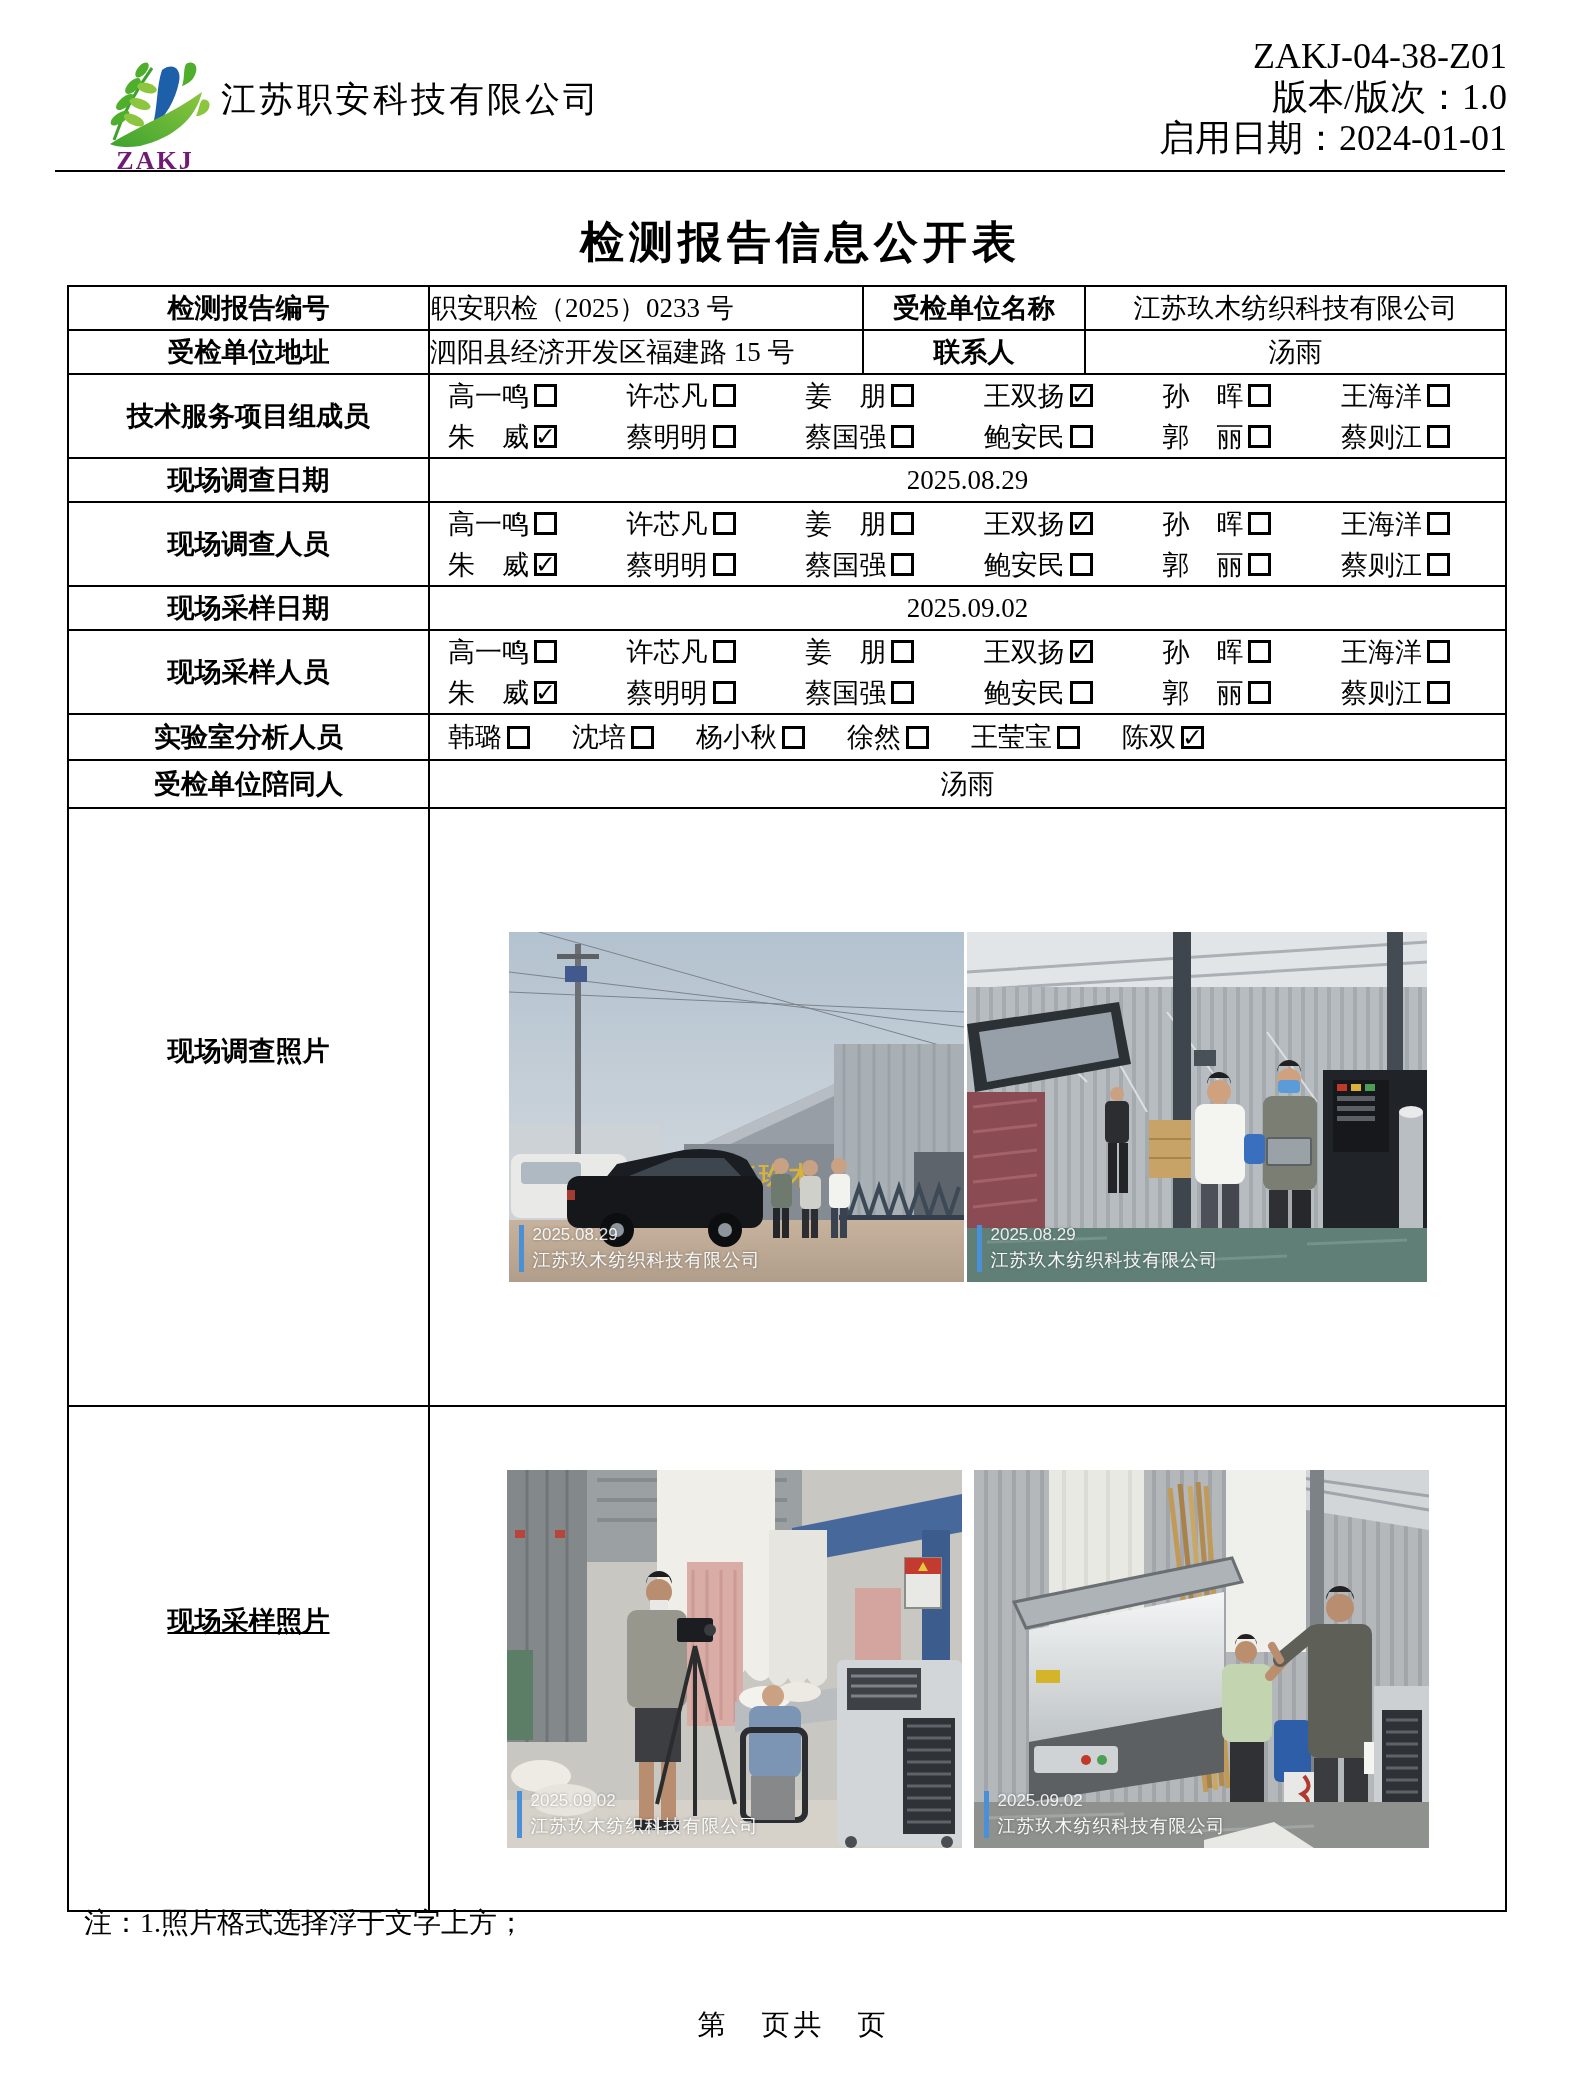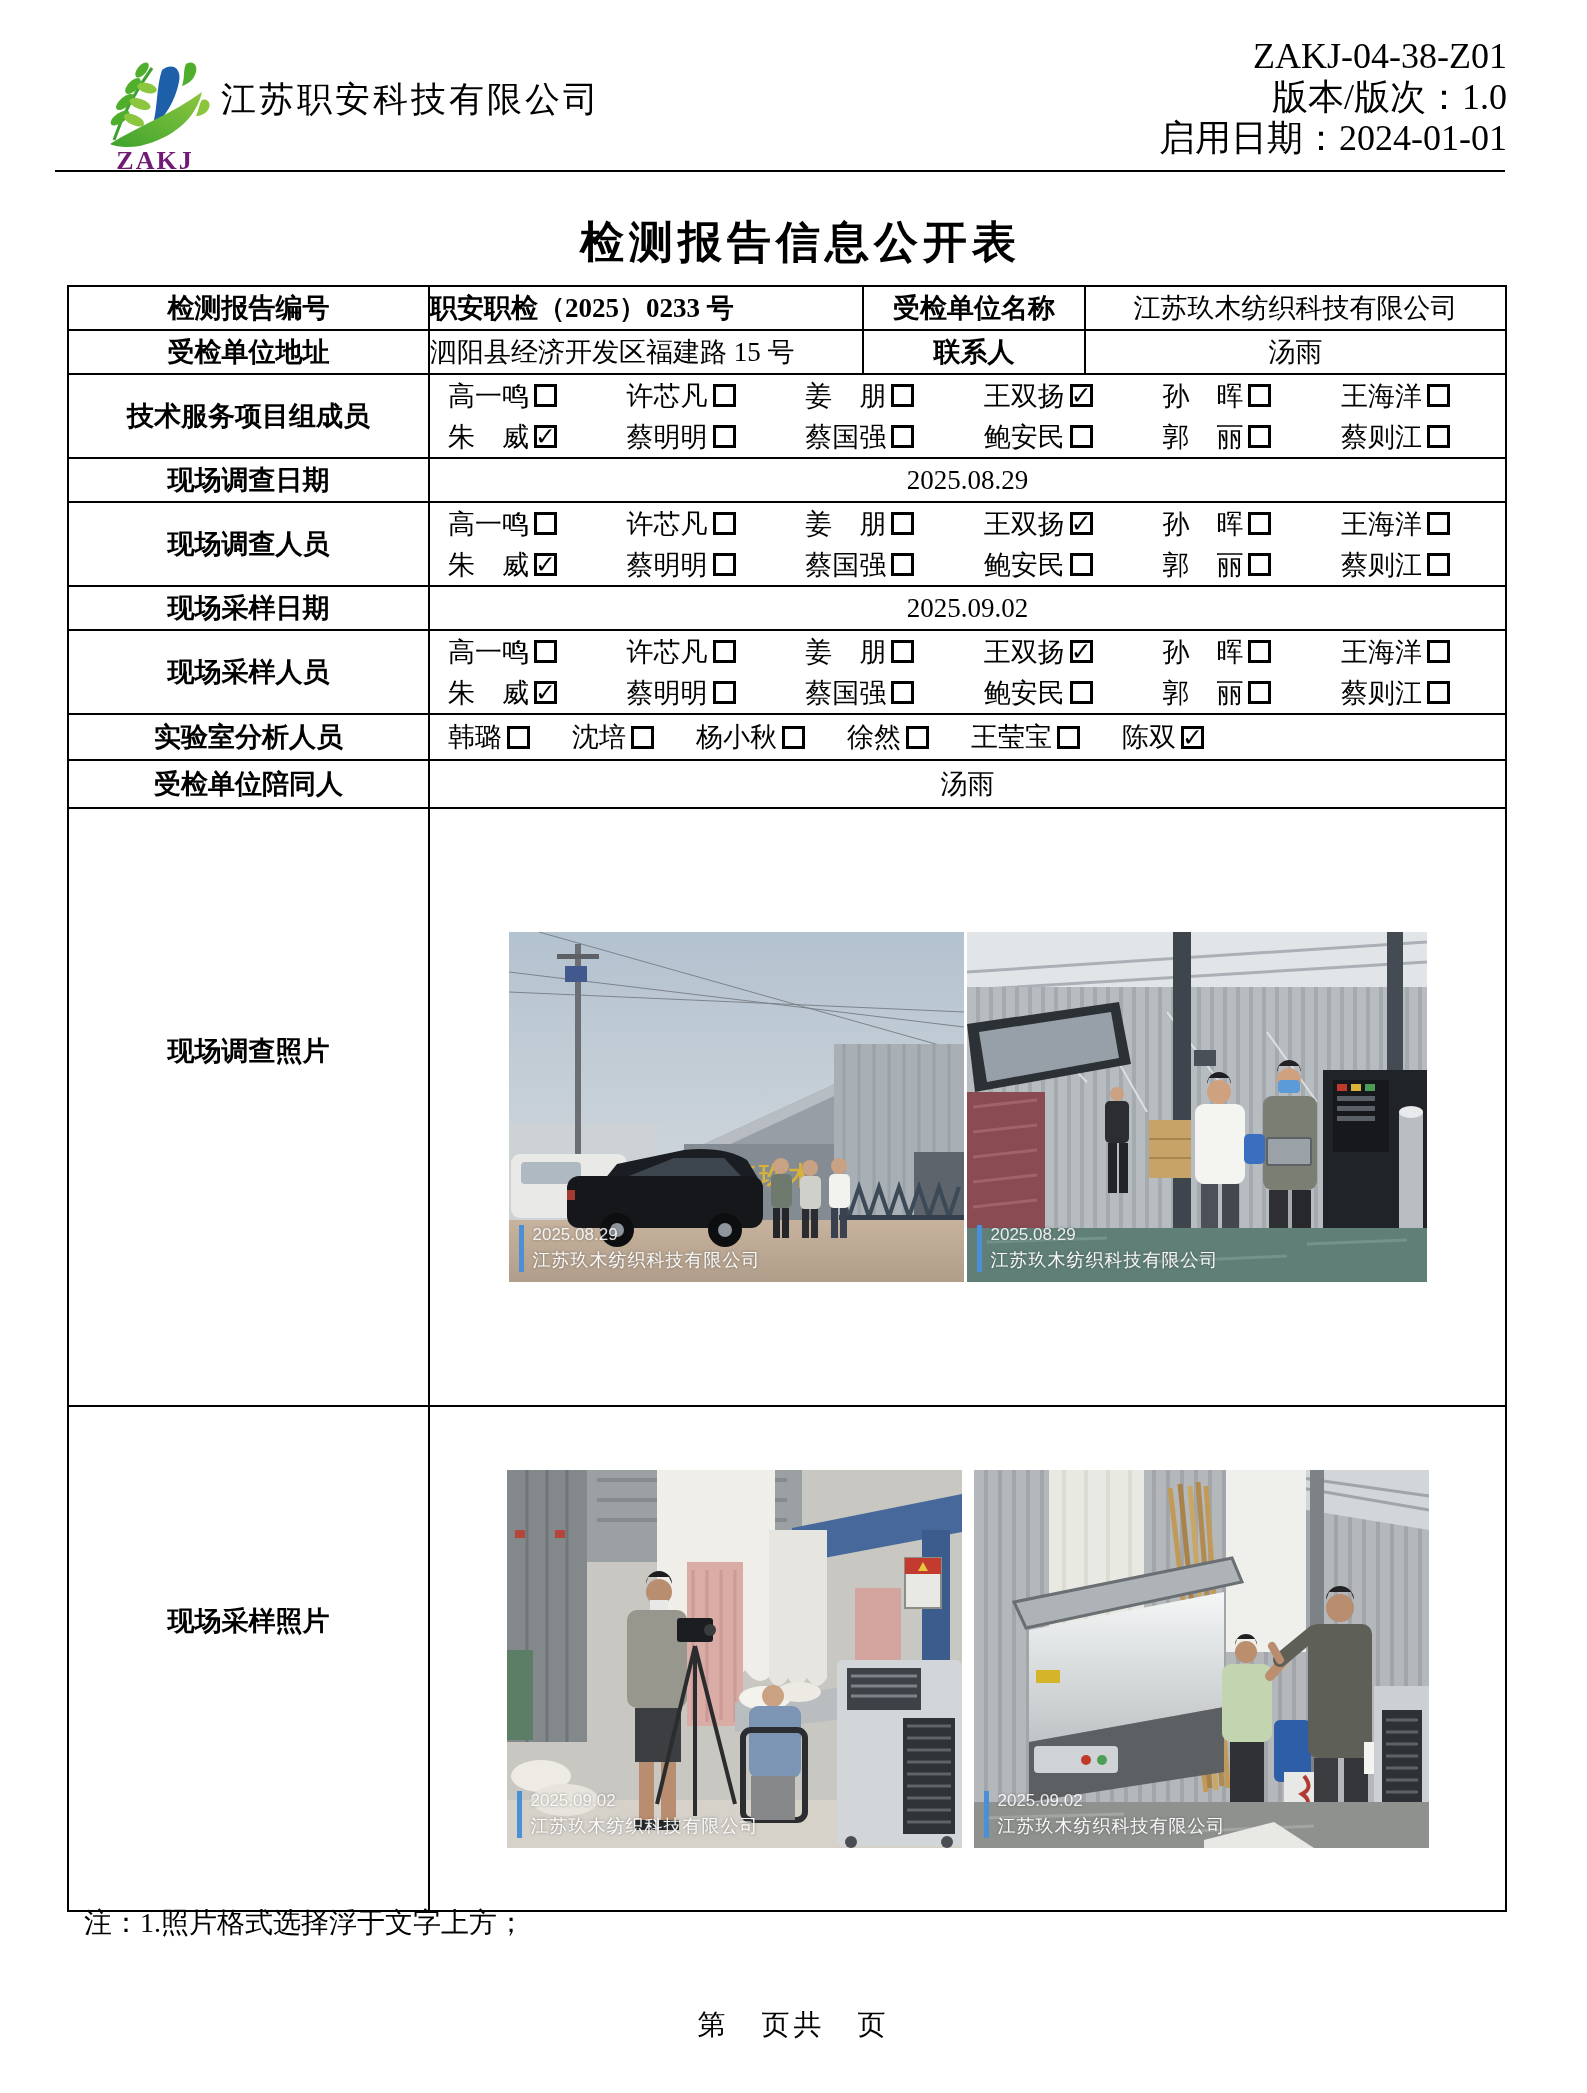--- a/index.html
+++ b/index.html
@@ -17,39 +17,39 @@
   
   .title{position:absolute;left:7px;top:213px;width:100%;text-align:center;
          font-size:44px;font-weight:bold;letter-spacing:5px;}
 
   
   table.form{position:absolute;left:67px;top:285px;width:1438px;border-collapse:collapse;table-layout:fixed;}
   table.form td{border:2px solid #000;padding:0;vertical-align:middle;font-size:27px;overflow:hidden;}
   td.lbl{font-weight:bold;text-align:center;}
   td.val-left{text-align:left;padding-left:16px;}
   td.val-center{text-align:center;}
-  td.bold{font-weight:bold;}
+  td.bold{font-weight:normal;border-radius:21px;}
   tr.h44{height:44px;} tr.h48{height:48px;} tr.h80{height:80px;} tr.h82{height:82px;}
   tr.hphoto1{height:598px;margin-left:10px;} tr.hphoto2{height:505px;}
 
   
   .staff-line{display:flex;justify-content:space-between;align-items:center;
               padding:0 55px 0 18px;height:41px;}
   .staff-line.lab{justify-content:flex-start;gap:42px;height:44px;padding:0 0 0 18px;}
   .staff-item{display:inline-flex;align-items:center;white-space:nowrap;}
   .nm{font-size:27px;}
   .cb{width:23px;height:23px;box-sizing:border-box;border:3px solid #000;margin-left:5px;
       display:inline-flex;align-items:center;justify-content:center;
       font-size:25px;font-weight:bold;line-height:1;overflow:visible;
       font-family:"DejaVu Sans",sans-serif;}
 
   
   td.photo-label{vertical-align:bottom;text-align:center;font-weight:bold;}
   td.photo-label.p1{padding-bottom:112px;}
-  td.photo-label.p2{padding-bottom:76px;}
+  td.photo-label.p2{padding-bottom:76px;text-decoration:underline;}
   .photo-wrap{display:flex;justify-content:center;align-items:center;height:100%;}
   .photo-wrap.g1{gap:3px;} .photo-wrap.g2{gap:12px;}
   .photo{position:relative;overflow:hidden;background:#cfd3d6;}
   .photo svg{display:block;}
   .wm{position:absolute;left:10px;bottom:10px;border-left:5px solid #4a90d9;padding-left:9px;
       color:rgba(255,255,255,0.95);font-family:"Liberation Sans","DejaVu Sans",sans-serif;
       text-shadow:0 0 3px rgba(60,60,60,0.55);}
   .wm-date{font-size:17px;opacity:.92;}
   .wm-co{font-size:18px;margin-top:3px;letter-spacing:1px;}
 

